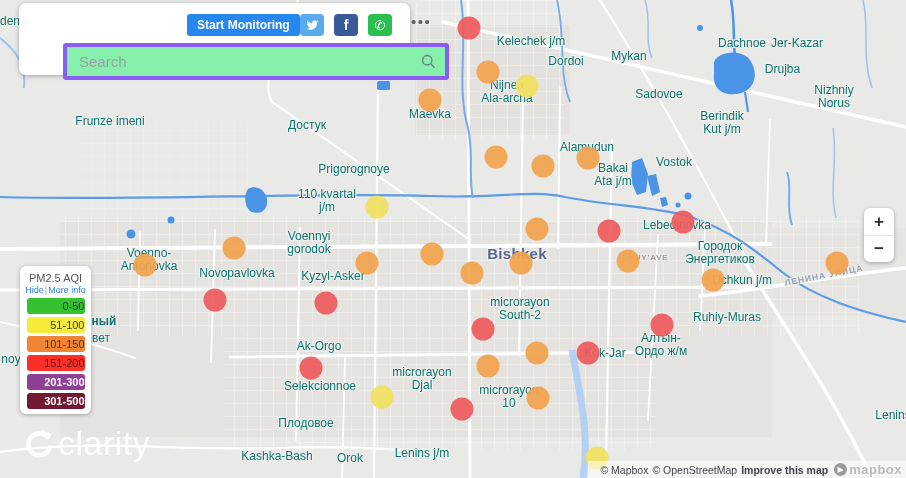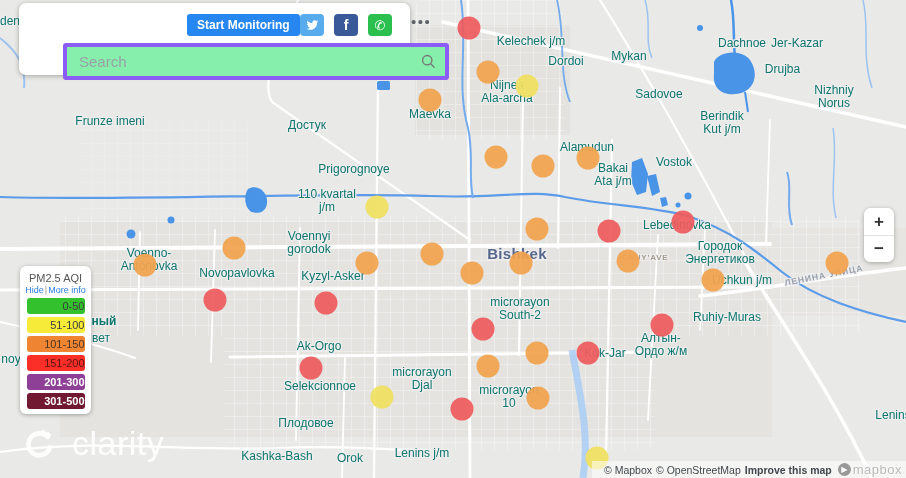--- a/index.html
+++ b/index.html
@@ -47,31 +47,31 @@
   #legend-links .sep{color:#999;margin:0 1px;}
   .legend-row{width:58px;height:16px;margin:3px auto 0;border-radius:3px;font-size:11px;
     text-align:right;line-height:16px;}
   
   #zoom-ctl{position:absolute;left:864px;top:208px;width:30px;height:54px;background:#fff;
     border-radius:7px;box-shadow:0 1px 4px rgba(0,0,0,.3);overflow:hidden;}
   .zoom-btn{width:100%;height:27px;border:none;background:#fff;font-size:17px;font-weight:700;
     color:#333;cursor:pointer;line-height:26px;padding:0;}
   #zoom-out-btn{border-top:1px solid #e3e3e3;}
   
-  #clarity{position:absolute;left:24px;top:424px;display:flex;align-items:center;gap:18px;
+  #clarity{position:absolute;left:24px;top:424px;display:flex;align-items:center;gap:4px;
     color:#fff;opacity:.95;pointer-events:none;}
   #clarity span{font-size:34px;letter-spacing:.5px;}
   #attr{position:absolute;right:0;bottom:0;height:17px;display:flex;align-items:center;
     background:rgba(255,255,255,.55);padding:0 4px 0 8px;font-size:10.5px;color:#42474d;}
   #attr a{color:#42474d;text-decoration:none;margin-left:4px;}
   #attr .bold{font-weight:700;}
   #mapbox-logo{display:flex;align-items:center;margin-left:6px;}
   #mapbox-logo .circ{width:13px;height:13px;border-radius:50%;background:#8a8a8a;opacity:.85;
      color:#fff;font-size:8px;line-height:13px;text-align:center;margin-right:2px;}
-  #mapbox-logo .word{font-size:13px;font-weight:400;color:#b9b9b9;
+  #mapbox-logo .word{font-size:13px;font-weight:700;color:#b9b9b9;
      text-shadow:0 0 2px #fff,0 0 2px #fff;letter-spacing:.5px;}
 </style>
 </head>
 <body>
 
 <div id="map">
 
   <svg width="906" height="478" viewBox="0 0 906 478">
     <defs>
       <pattern id="grid" width="13" height="13" patternUnits="userSpaceOnUse">

